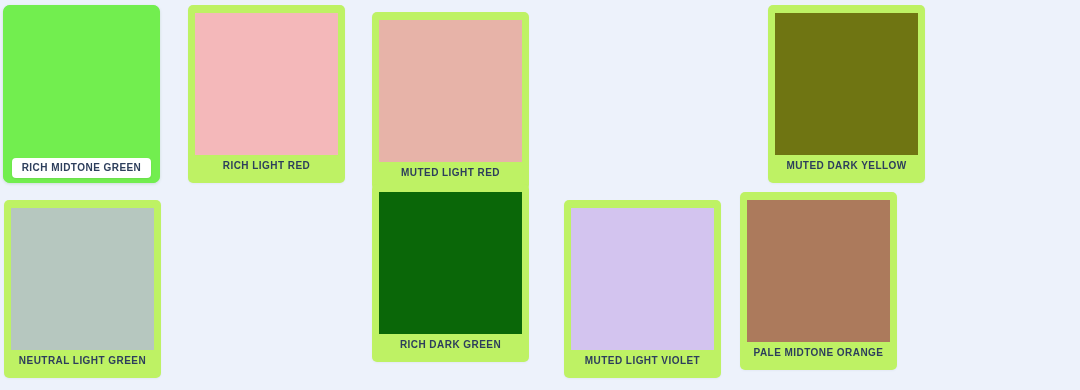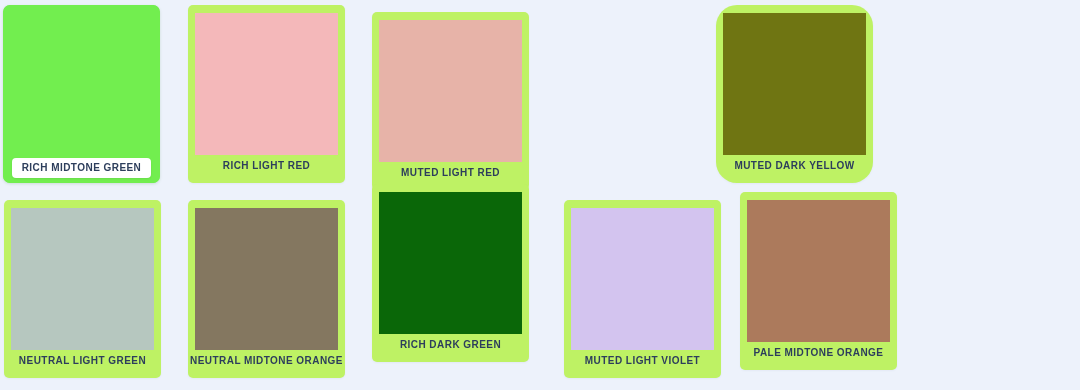--- a/index.html
+++ b/index.html
@@ -93,31 +93,27 @@
       <div class="card-label">RICH MIDTONE GREEN</div>
     </div>
     <div class="card" style="left: 188px; top: 5px;">
       <div class="swatch" style="background: rgb(244, 184, 186);"></div>
       <div class="card-label">RICH LIGHT RED</div>
     </div>
     <div class="card" style="left: 372px; top: 5px; margin-top: 7px;">
       <div class="swatch" style="background: rgb(231, 179, 168);"></div>
       <div class="card-label">MUTED LIGHT RED</div>
     </div>
-    <div class="card" style="left: 716px; top: 5px; border-radius: 21px;">
+    <div class="card" style="left: 768px; top: 5px;">
       <div class="swatch" style="background: rgb(111, 117, 18);"></div>
       <div class="card-label">MUTED DARK YELLOW</div>
     </div>
     <div class="card" style="left: 4px; top: 200px;">
       <div class="swatch" style="background: rgb(182, 199, 191);"></div>
       <div class="card-label">NEUTRAL LIGHT GREEN</div>
-    </div>
-    <div class="card" style="left: 188px; top: 200px;">
-      <div class="swatch" style="background: rgb(132, 119, 96);"></div>
-      <div class="card-label">NEUTRAL MIDTONE ORANGE</div>
     </div>
     <div class="card" style="left: 372px; top: 184px;">
       <div class="swatch" style="background: rgb(10, 103, 8);"></div>
       <div class="card-label">RICH DARK GREEN</div>
     </div>
     <div class="card" style="left: 556px; top: 200px; margin-left: 8px;">
       <div class="swatch" style="background: rgb(211, 196, 239);"></div>
       <div class="card-label">MUTED LIGHT VIOLET</div>
     </div>
     <div class="card" style="left: 740px; top: 192px;">

